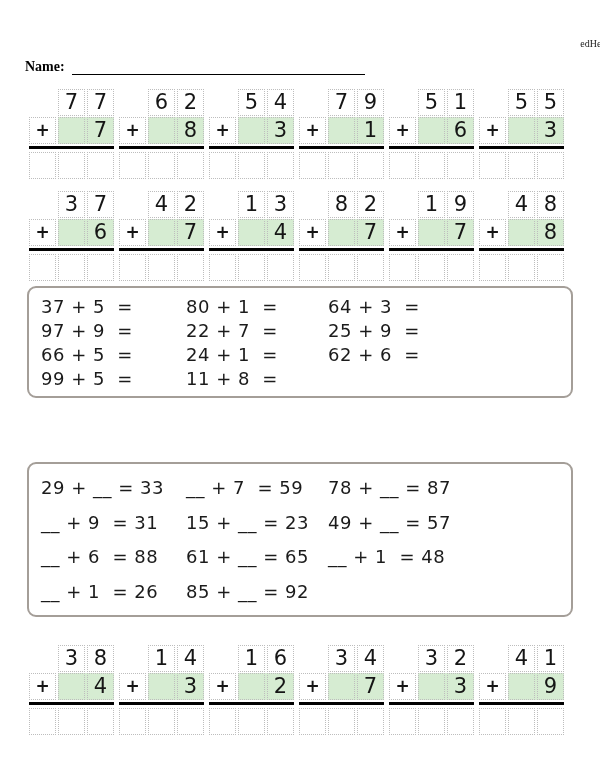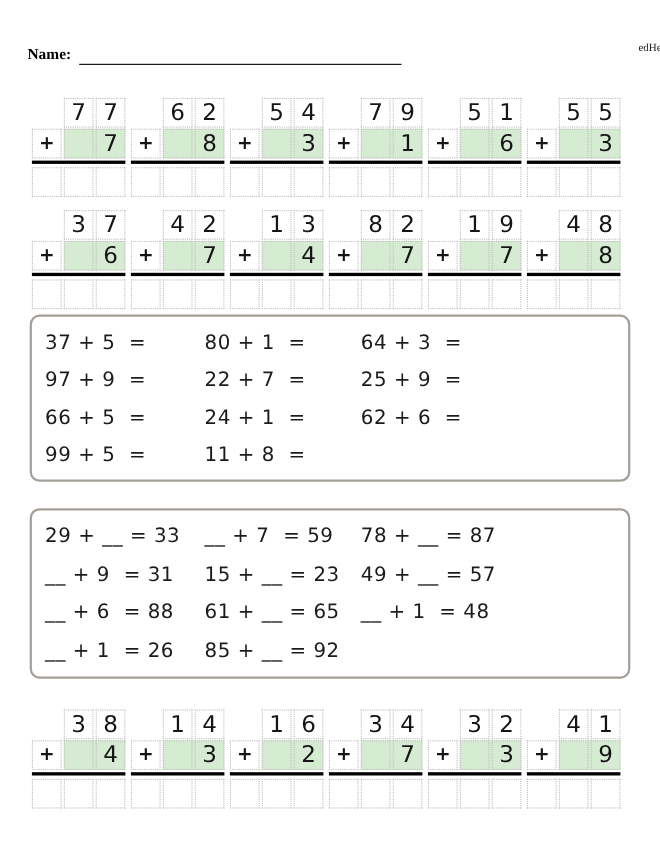--- a/index.html
+++ b/index.html
@@ -12,21 +12,21 @@
     overflow:hidden;
     padding-left:44px;
   }
   
   .brand{
     position:absolute;top:38px;right:27px;
     font-family:"Liberation Serif",serif;
     font-size:10px;color:#222;
   }
   .name-row{
-    position:absolute;top:42px;left:25px;width:340px;
+    position:absolute;top:58px;left:25px;width:340px;
     display:flex;align-items:flex-end;
   }
   .name-label{
     font-family:"Liberation Serif",serif;
     font-weight:bold;font-size:14px;color:#000;
     white-space:nowrap;
   }
   .name-line{
     flex:1;margin-left:7px;height:16px;
     border-bottom:1.6px solid #000;
@@ -56,21 +56,21 @@
   .hline{
     height:2.5px;background:#000;margin-top:2px;
   }
   .ans-row{margin-top:3px;}
   
   .eqbox{
     position:absolute;left:27px;width:546px;box-sizing:border-box;
     border:2px solid var(--boxborder,#a49e98);
     border-radius:9px;background:#fff;
   }
-  .eqbox-1{top:286px;height:152px;}
+  .eqbox-1{top:286px;height:112px;}
   .eqbox-2{top:462px;height:155px;}
   .eqgrid{
     display:grid;height:100%;box-sizing:border-box;
     grid-template-columns:145px 142px 1fr;
     grid-auto-rows:1fr;
     align-items:center;
     padding:6px 8px 6px 12px;
   }
   .equation{
     font-size:18px;letter-spacing:0.5px;

